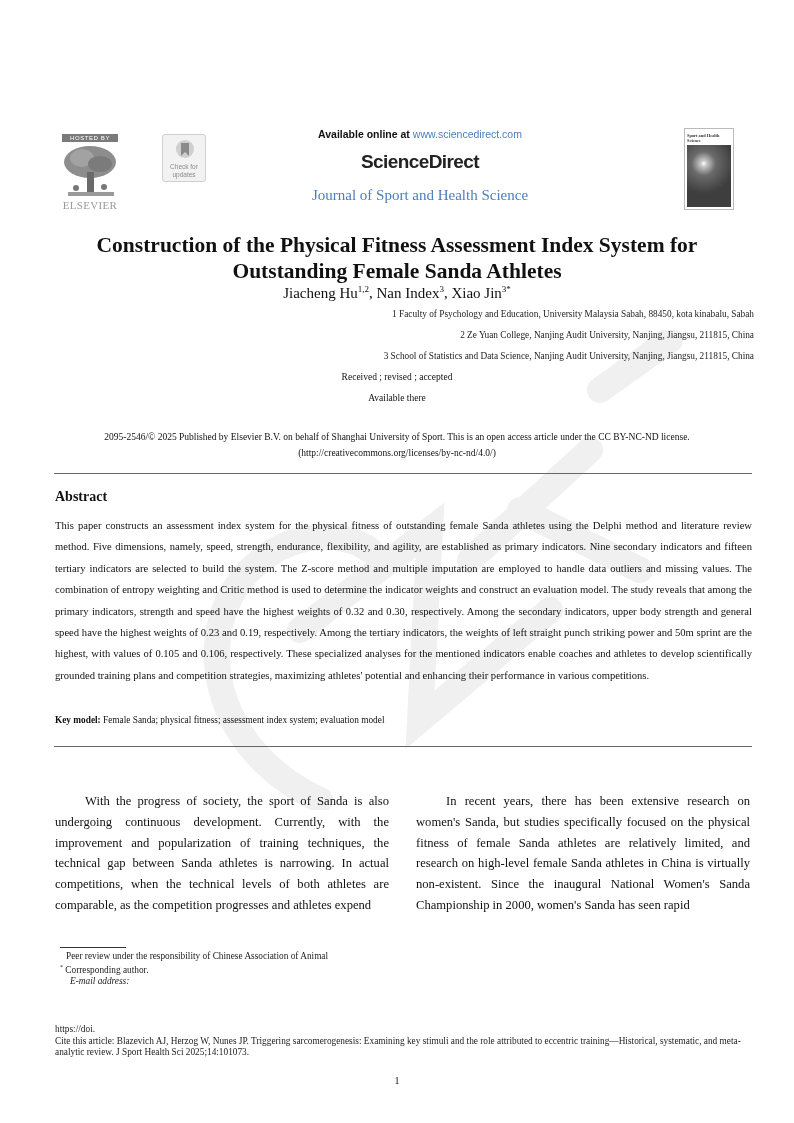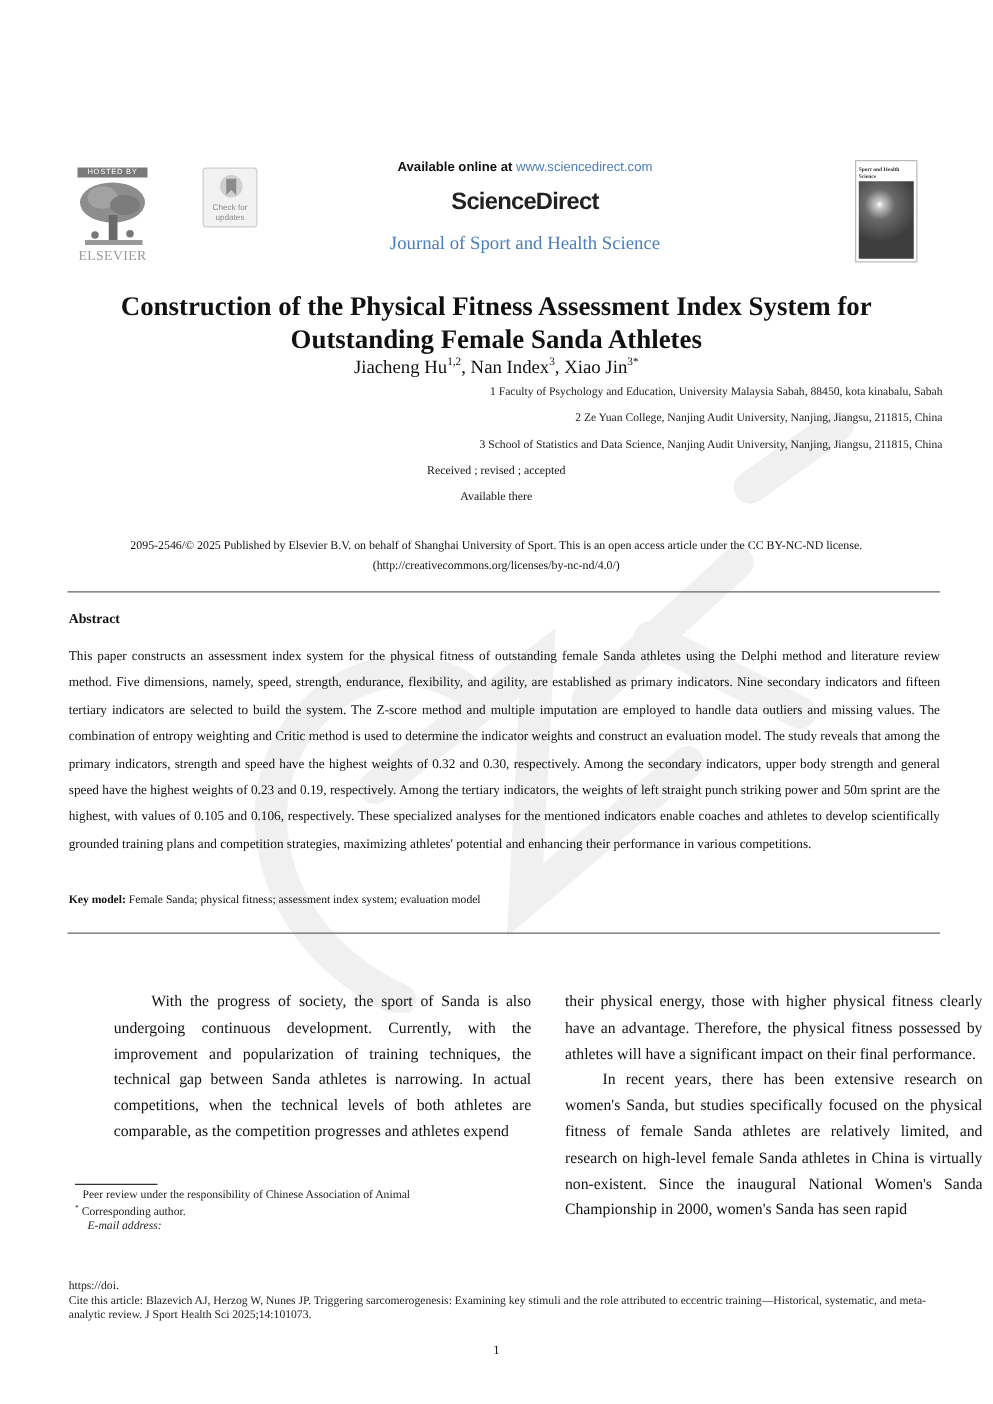--- a/index.html
+++ b/index.html
@@ -47,28 +47,28 @@
   .authors sup { font-size: 9px; }
   .aff { left: 40px; width: 714px; text-align: right; font-size: 9.3px; color: #222; }
   .aff1 { top: 309px; } .aff2 { top: 330px; } .aff3 { top: 351px; }
   .received { left: 40px; top: 372px; width: 714px; text-align: center; font-size: 9.5px; }
   .avail-online { left: 40px; top: 393px; width: 714px; text-align: center; font-size: 9.5px; }
   .license { left: 40px; top: 429px; width: 714px; text-align: center; font-size: 9.5px; line-height: 16px; }
 
   .rule { left: 54px; width: 698px; height: 1px; background: #666; }
   .rule1 { top: 473px; } .rule2 { top: 746px; }
 
-  .abstract-h { left: 55px; top: 489px; font-weight: bold; font-size: 11px; }
+  .abstract-h { left: 55px; top: 489px; font-weight: bold; font-size: 14px; }
   .abstract { left: 55px; top: 515px; width: 697px; font-size: 10.6px; line-height: 21.4px;
               text-align: justify; }
   .keywords { left: 55px; top: 715px; font-size: 9.3px; }
   .keywords b { font-weight: bold; }
 
   
-  .col { top: 791px; width: 334px; font-size: 12.6px; line-height: 20.8px; text-align: justify; margin-left: 36px; }
+  .col { top: 791px; width: 334px; font-size: 12.6px; line-height: 20.8px; text-align: justify; }
   .col p { margin: 0; text-indent: 30px; }
   .col p.cont { text-indent: 0; }
   .colL { left: 55px; }
   .colR { left: 416px; }
 
   .fn-rule { left: 60px; top: 947px; width: 66px; height: 1px; background: #333; }
   .footnotes { left: 60px; top: 951px; width: 300px; font-size: 9.3px; line-height: 11px; color: #222; }
   .footnotes .fn { padding-left: 6px; }
   .footnotes .ital { font-style: italic; padding-left: 10px; }
   .footnotes sup { font-size: 6px; }
@@ -145,21 +145,20 @@
   <b>Key model:</b>
   <span>Female Sanda; physical fitness; assessment index system; evaluation model</span>
 </div>
 
 <div class="abs rule rule2"></div>
 
 <div class="abs col colL">
   <p>With the progress of society, the sport of Sanda is also undergoing continuous development. Currently, with the improvement and popularization of training techniques, the technical gap between Sanda athletes is narrowing. In actual competitions, when the technical levels of both athletes are comparable, as the competition progresses and athletes expend</p>
 </div>
 <div class="abs col colR">
-  <p class="cont">their physical energy, those with higher physical fitness clearly have an advantage. Therefore, the physical fitness possessed by athletes will have a significant impact on their final performance.</p>
   <p>In recent years, there has been extensive research on women's Sanda, but studies specifically focused on the physical fitness of female Sanda athletes are relatively limited, and research on high-level female Sanda athletes in China is virtually non-existent. Since the inaugural National Women's Sanda Championship in 2000, women's Sanda has seen rapid</p>
 </div>
 
 <div class="abs fn-rule"></div>
 <div class="abs footnotes">
   <div class="fn">Peer review under the responsibility of Chinese Association of Animal</div>
   <div><sup>*</sup> <span>Corresponding author.</span></div>
   <div class="ital">E-mail address:</div>
 </div>
 

